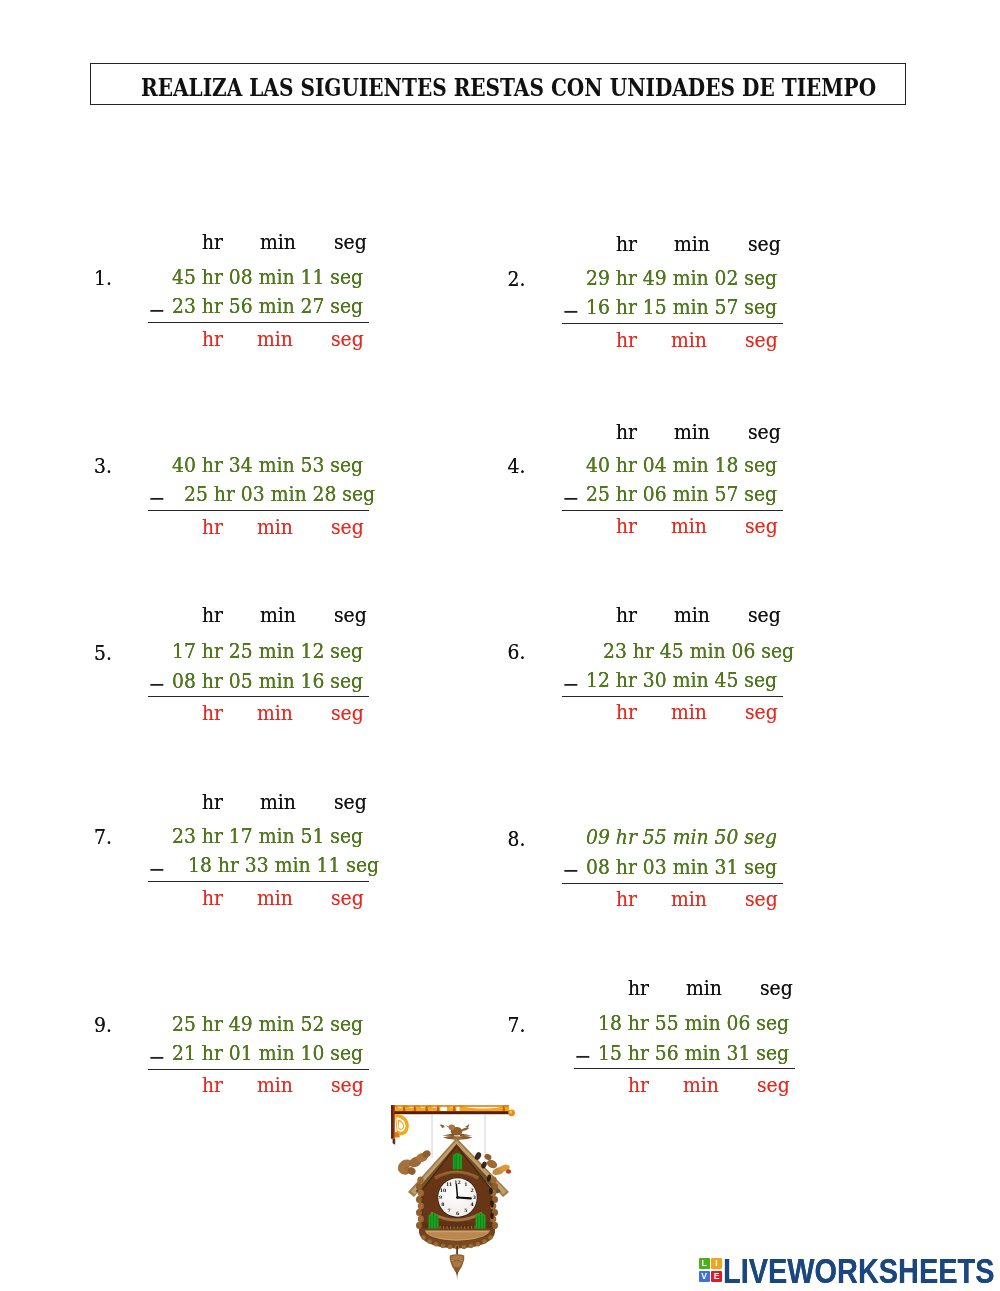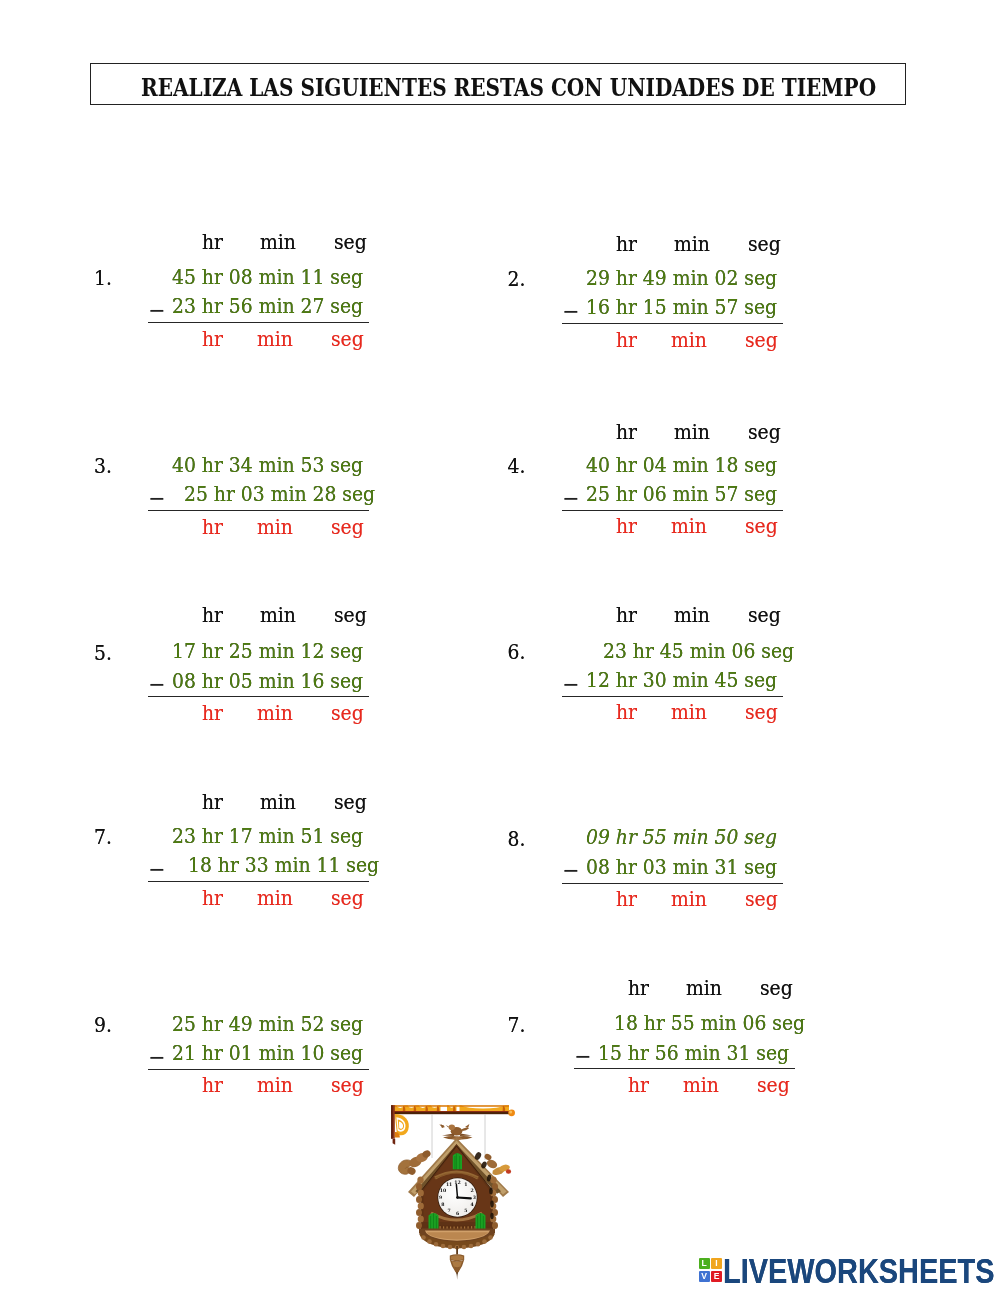--- a/index.html
+++ b/index.html
@@ -122,21 +122,21 @@
       <div class="num" style="left:-78px;top:1.3px;">9.</div>
       <div class="row" style="left:0px;top:0px;"><span>25</span> <span>hr</span> <span>49</span> <span>min</span> <span>52</span> <span>seg</span></div>
       <div class="minus" style="left:-23.8px;top:32px;">−</div>
       <div class="row" style="left:0px;top:29.4px;"><span>21</span> <span>hr</span> <span>01</span> <span>min</span> <span>10</span> <span>seg</span></div>
       <div class="rule" style="left:-24px;top:55.2px;width:221px;"></div>
       <div class="ans" style="left:30px;top:61.8px;"><span>hr</span><span style="left:55px">min</span><span style="left:129px">seg</span></div>
     </div>
     <div class="ex" style="left: 598px; top: 1013.3px;">
       <div class="num" style="left:-90.5px;top:1.3px;">7.</div>
       <div class="hdr" style="left:30px;top:-35.2px;"><span>hr</span><span style="left:58px">min</span><span style="left:132px">seg</span></div>
-      <div class="row" style="left:16px;top:0px;"><span>18</span> <span>hr</span> <span>55</span> <span>min</span> <span>06</span> <span>seg</span></div>
+      <div class="row" style="left:0px;top:0px;"><span>18</span> <span>hr</span> <span>55</span> <span>min</span> <span>06</span> <span>seg</span></div>
       <div class="minus" style="left:-23.8px;top:32px;">−</div>
       <div class="row" style="left:0px;top:29.4px;"><span>15</span> <span>hr</span> <span>56</span> <span>min</span> <span>31</span> <span>seg</span></div>
       <div class="rule" style="left:-24px;top:55.2px;width:221px;"></div>
       <div class="ans" style="left:30px;top:61.8px;"><span>hr</span><span style="left:55px">min</span><span style="left:129px">seg</span></div>
     </div>
   </div>
 <svg class="clock-svg" viewBox="0 0 133 185" width="133" height="185" xmlns="http://www.w3.org/2000/svg">
  <defs>
   <radialGradient id="dialg" cx="44%" cy="38%" r="64%">
    <stop offset="0" stop-color="#ffffff"></stop>

